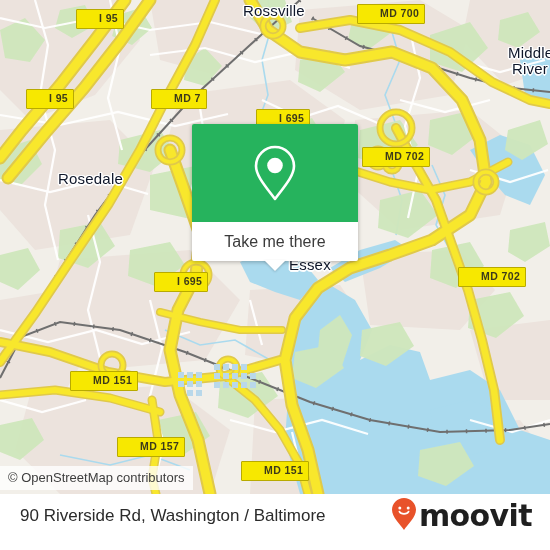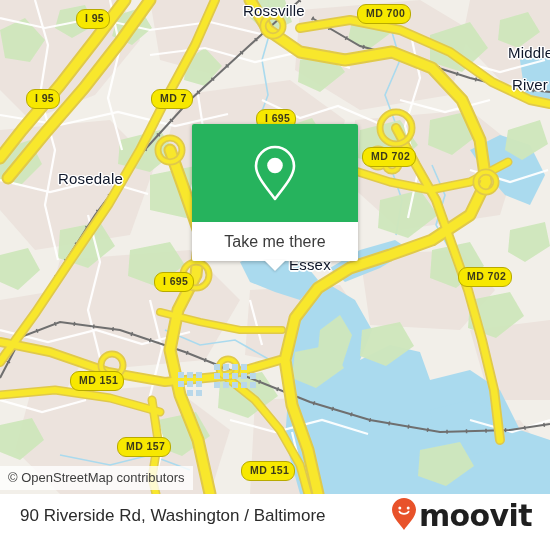--- a/index.html
+++ b/index.html
@@ -44,26 +44,26 @@
        1px 1px 0 rgba(255,255,255,.9), -1px -1px 0 rgba(255,255,255,.9),
        1px -1px 0 rgba(255,255,255,.9), -1px 1px 0 rgba(255,255,255,.9);
   }
   .place-town { font-size: 15px; }
 
   
   .shield {
     position: absolute;
     background: #f7e800;
     border: 1.5px solid #b8aa00;
-    border-radius: 9px;
+    border-radius: 1px;
     color: #3d3b1a;
     font-size: 10.5px;
     font-weight: bold;
     line-height: 1;
-    padding: 3px 5px 4px 8px;
+    padding: 3px 5px 4px 22px;
     white-space: nowrap;
     letter-spacing: .4px;
     font-family: "Liberation Sans", sans-serif;
   }
 
   
   #popup {
     position: absolute;
     left: 192px;
     top: 124px;
@@ -369,21 +369,21 @@
             <rect x="250" y="382" width="6" height="6"></rect>
           <rect x="196" y="390" width="6" height="6"></rect>
             <rect x="187" y="390" width="6" height="6"></rect>
         </g>
 
       </g>
     </svg>
 
     <div class="place-label place-town" style="left:243px; top:2px;">Rossville</div>
     <div class="place-label place-town" style="left:508px; top:44px;">Middle</div>
-    <div class="place-label place-town" style="left:512px; top:60px;margin-top:16px;">River</div>
+    <div class="place-label place-town" style="left:512px; top:60px;">River</div>
     <div class="place-label place-town" style="left:58px; top:170px;">Rosedale</div>
     <div class="place-label place-town" style="left:265px; top:256px;margin-left:24px;">Essex</div>
 
     <div class="shield" style="left:76px;  top:9px;">I 95</div>
     <div class="shield" style="left:357px; top:4px;">MD 700</div>
     <div class="shield" style="left:26px;  top:89px;">I 95</div>
     <div class="shield" style="left:151px; top:89px;">MD 7</div>
     <div class="shield" style="left:256px; top:109px;">I 695</div>
     <div class="shield" style="left:362px; top:147px;">MD 702</div>
     <div class="shield" style="left:154px; top:272px;">I 695</div>

